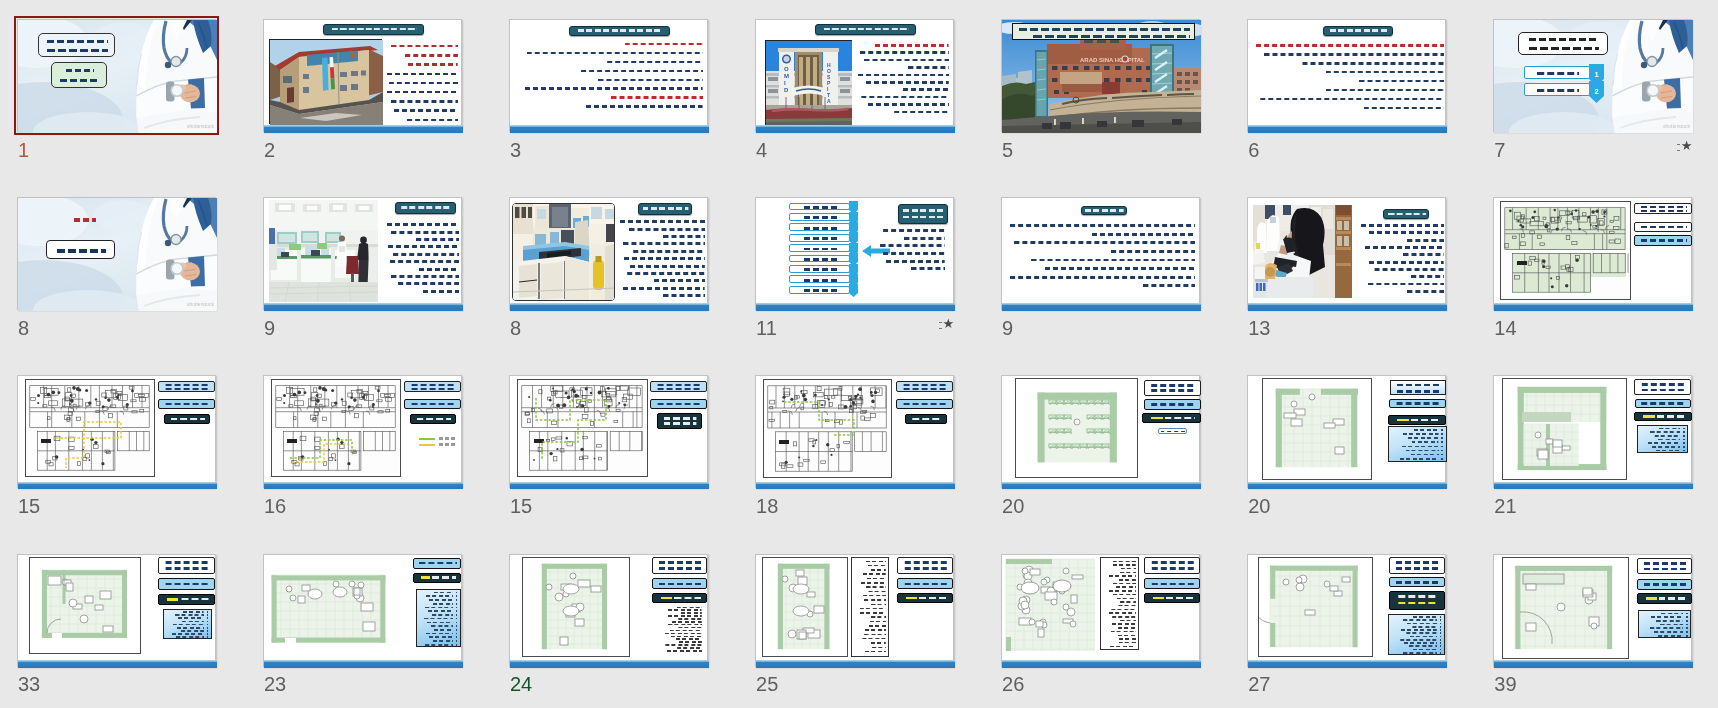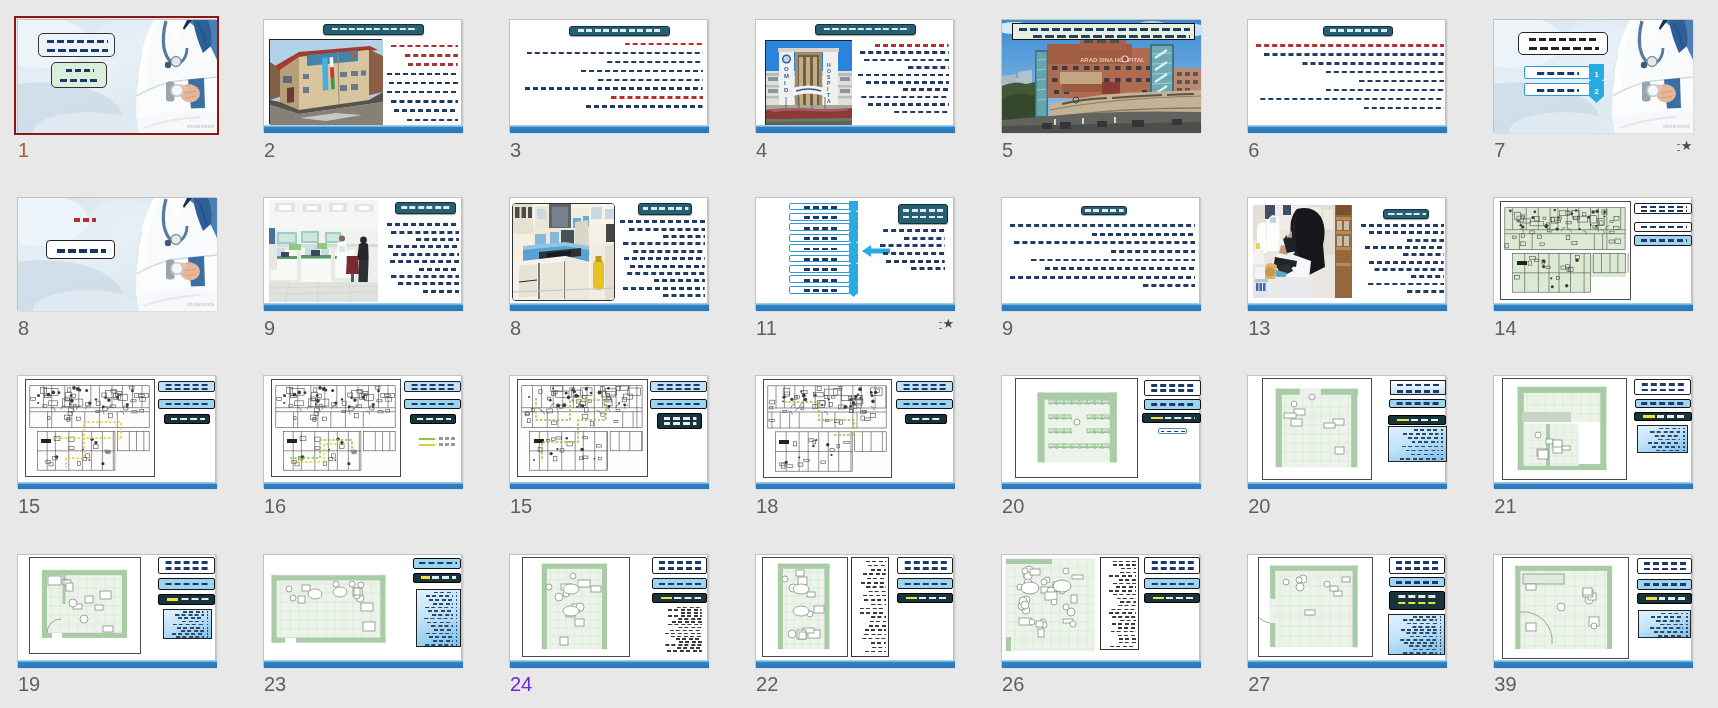--- a/index.html
+++ b/index.html
@@ -1862,21 +1862,21 @@
         <div style="position:absolute;left:16.872px;top:20.425px;width:23.128px;height:1.7px;background:repeating-linear-gradient(90deg,#2c4a68 0 4px,transparent 4px 6.5px);background-position:right top;"></div>
         <div style="position:absolute;left:42.5px;top:20.425px;width:1.8px;height:1.7px;background:#2c4a68;"></div>
         <div style="position:absolute;left:7.954000000000001px;top:23.591666666666665px;width:32.046px;height:1.7px;background:repeating-linear-gradient(90deg,#2c4a68 0 4px,transparent 4px 6.5px);background-position:right top;"></div>
         <div style="position:absolute;left:42.5px;top:23.591666666666665px;width:1.8px;height:1.7px;background:#2c4a68;"></div>
         <div style="position:absolute;left:11.776000000000003px;top:26.75833333333333px;width:28.223999999999997px;height:1.7px;background:repeating-linear-gradient(90deg,#2c4a68 0 4px,transparent 4px 6.5px);background-position:right top;"></div>
         <div style="position:absolute;left:42.5px;top:26.75833333333333px;width:1.8px;height:1.7px;background:#2c4a68;"></div>
       </div>
       <div style="position:absolute;left:0px;top:105.2px;width:199px;height:7.799999999999997px;background:linear-gradient(#b8d9ec 0,#79b3dc 1.5px,#2e82c4 2.5px,#2878bc 100%);"></div>
     </div>
   </div>
-<div style="position:absolute;left:18px;top:673.1px;width:40px;height:22px;font-size:20px;line-height:1.1;color:#5f5f5f;">19</div>
+<div style="position:absolute;left:18px;top:673.1px;width:40px;height:22px;font-size:20px;line-height:1.1;color:#5f5f5f;">33</div>
 <div style="position:absolute;left:263px;top:553.6px;width:199px;height:113px;background:#fff;border:1px solid #c2c2c2;box-shadow:1px 1px 1.5px rgba(0,0,0,.18);overflow:visible;">
     <div style="position:absolute;left:0px;top:0px;width:199px;height:113px;overflow:hidden;">
       <div style="position:absolute;left:4px;top:14px;width:121px;height:80px;">
         <svg width="121" height="80" viewBox="0 0 121 80" style="position:absolute;left:0px;top:0px">
           <rect width="121" height="80" fill="#fff"></rect>
           <rect x="3.63" y="6.4" width="113.74" height="67.2" fill="#ecf3e9"></rect>
           <g stroke="#d9e7d6" stroke-width="0.6">
             <line x1="4" y1="6.4" x2="4" y2="73.60000000000001"></line>
             <line x1="13" y1="6.4" x2="13" y2="73.60000000000001"></line>
             <line x1="22" y1="6.4" x2="22" y2="73.60000000000001"></line>
@@ -2038,21 +2038,21 @@
       <div style="position:absolute;left:155.16556345545453px;top:78.1px;width:36.834436544545476px;height:1.5px;background:repeating-linear-gradient(90deg,#3a3a3a 0 4px,transparent 4px 6.5px);background-position:right top;"></div>
       <div style="position:absolute;left:161.06751698191272px;top:81.0px;width:30.932483018087282px;height:1.5px;background:repeating-linear-gradient(90deg,#3a3a3a 0 4px,transparent 4px 6.5px);background-position:right top;"></div>
       <div style="position:absolute;left:166.13836685872332px;top:83.9px;width:25.861633141276673px;height:1.5px;background:repeating-linear-gradient(90deg,#3a3a3a 0 4px,transparent 4px 6.5px);background-position:right top;"></div>
       <div style="position:absolute;left:169.07350152152608px;top:86.8px;width:22.926498478473928px;height:1.5px;background:repeating-linear-gradient(90deg,#3a3a3a 0 4px,transparent 4px 6.5px);background-position:right top;"></div>
       <div style="position:absolute;left:154.65613026025636px;top:89.69999999999999px;width:37.343869739743624px;height:1.5px;background:repeating-linear-gradient(90deg,#3a3a3a 0 4px,transparent 4px 6.5px);background-position:right top;"></div>
       <div style="position:absolute;left:166.91852173418954px;top:92.6px;width:25.08147826581045px;height:1.5px;background:repeating-linear-gradient(90deg,#3a3a3a 0 4px,transparent 4px 6.5px);background-position:right top;"></div>
       <div style="position:absolute;left:157.05878693523368px;top:95.5px;width:34.94121306476633px;height:1.5px;background:repeating-linear-gradient(90deg,#3a3a3a 0 4px,transparent 4px 6.5px);background-position:right top;"></div>
       <div style="position:absolute;left:0px;top:105.2px;width:199px;height:7.799999999999997px;background:linear-gradient(#b8d9ec 0,#79b3dc 1.5px,#2e82c4 2.5px,#2878bc 100%);"></div>
     </div>
   </div>
-<div style="position:absolute;left:510px;top:673.1px;width:40px;height:22px;font-size:20px;line-height:1.1;color:#6d28d9;">24</div>
+<div style="position:absolute;left:510px;top:673.1px;width:40px;height:22px;font-size:20px;line-height:1.1;color:#14532d;">24</div>
 <div style="position:absolute;left:755.1px;top:553.6px;width:199px;height:113px;background:#fff;border:1px solid #c2c2c2;box-shadow:1px 1px 1.5px rgba(0,0,0,.18);overflow:visible;">
     <div style="position:absolute;left:0px;top:0px;width:199px;height:113px;overflow:hidden;">
       <div style="position:absolute;left:6px;top:2px;width:86px;height:100px;background:#fff;border:1.6px solid #4a4a4a;overflow:hidden;">
         <svg width="83" height="97" viewBox="0 0 83 97" style="position:absolute;left:0px;top:0px">
           <rect width="83" height="97" fill="#fff"></rect>
           <rect x="14.94" y="5.819999999999999" width="51.46" height="85.36" fill="#ecf3e9"></rect>
           <g stroke="#d9e7d6" stroke-width="0.6">
             <line x1="15" y1="5.819999999999999" x2="15" y2="91.17999999999999"></line>
             <line x1="23" y1="5.819999999999999" x2="23" y2="91.17999999999999"></line>
             <line x1="31" y1="5.819999999999999" x2="31" y2="91.17999999999999"></line>
@@ -2124,21 +2124,21 @@
       <div style="position:absolute;left:141px;top:23.9px;width:56px;height:10.6px;background:#9fd4ef;border:1px solid #111;border-radius:2px;">
         <div style="position:absolute;left:5.6000000000000005px;top:3.0459999999999994px;width:44.800000000000004px;height:2.6px;background:repeating-linear-gradient(90deg,#1b3a6b 0 6px,transparent 6px 9px);background-position:right top;"></div>
       </div>
       <div style="position:absolute;left:141px;top:38.3px;width:56px;height:10.6px;background:#17343c;border:1px solid #000;border-radius:2px;">
         <div style="position:absolute;left:21.28px;top:2.934px;width:28.0px;height:2.4px;background:repeating-linear-gradient(90deg,#e8eef0 0 7px,transparent 7px 10px);background-position:right top;"></div>
         <div style="position:absolute;left:7.840000000000001px;top:2.934px;width:11.200000000000001px;height:2.6px;background:#f2e23a;"></div>
       </div>
       <div style="position:absolute;left:0px;top:105.2px;width:199px;height:7.799999999999997px;background:linear-gradient(#b8d9ec 0,#79b3dc 1.5px,#2e82c4 2.5px,#2878bc 100%);"></div>
     </div>
   </div>
-<div style="position:absolute;left:756.1px;top:673.1px;width:40px;height:22px;font-size:20px;line-height:1.1;color:#5f5f5f;">22</div>
+<div style="position:absolute;left:756.1px;top:673.1px;width:40px;height:22px;font-size:20px;line-height:1.1;color:#5f5f5f;">25</div>
 <div style="position:absolute;left:1001.1px;top:553.6px;width:199px;height:113px;background:#fff;border:1px solid #c2c2c2;box-shadow:1px 1px 1.5px rgba(0,0,0,.18);overflow:visible;">
     <div style="position:absolute;left:0px;top:0px;width:199px;height:113px;overflow:hidden;">
       <div style="position:absolute;left:2px;top:2px;width:93px;height:96px;">
         <svg width="93" height="96" viewBox="0 0 93 96" style="position:absolute;left:0px;top:0px">
           <rect width="93" height="96" fill="#fff"></rect>
           <rect x="2" y="2" width="89" height="92" fill="#ecf3e9"></rect>
           <g stroke="#d9e7d6" stroke-width="0.6">
             <line x1="2" y1="2" x2="2" y2="94"></line>
             <line x1="11" y1="2" x2="11" y2="94"></line>
             <line x1="20" y1="2" x2="20" y2="94"></line>

